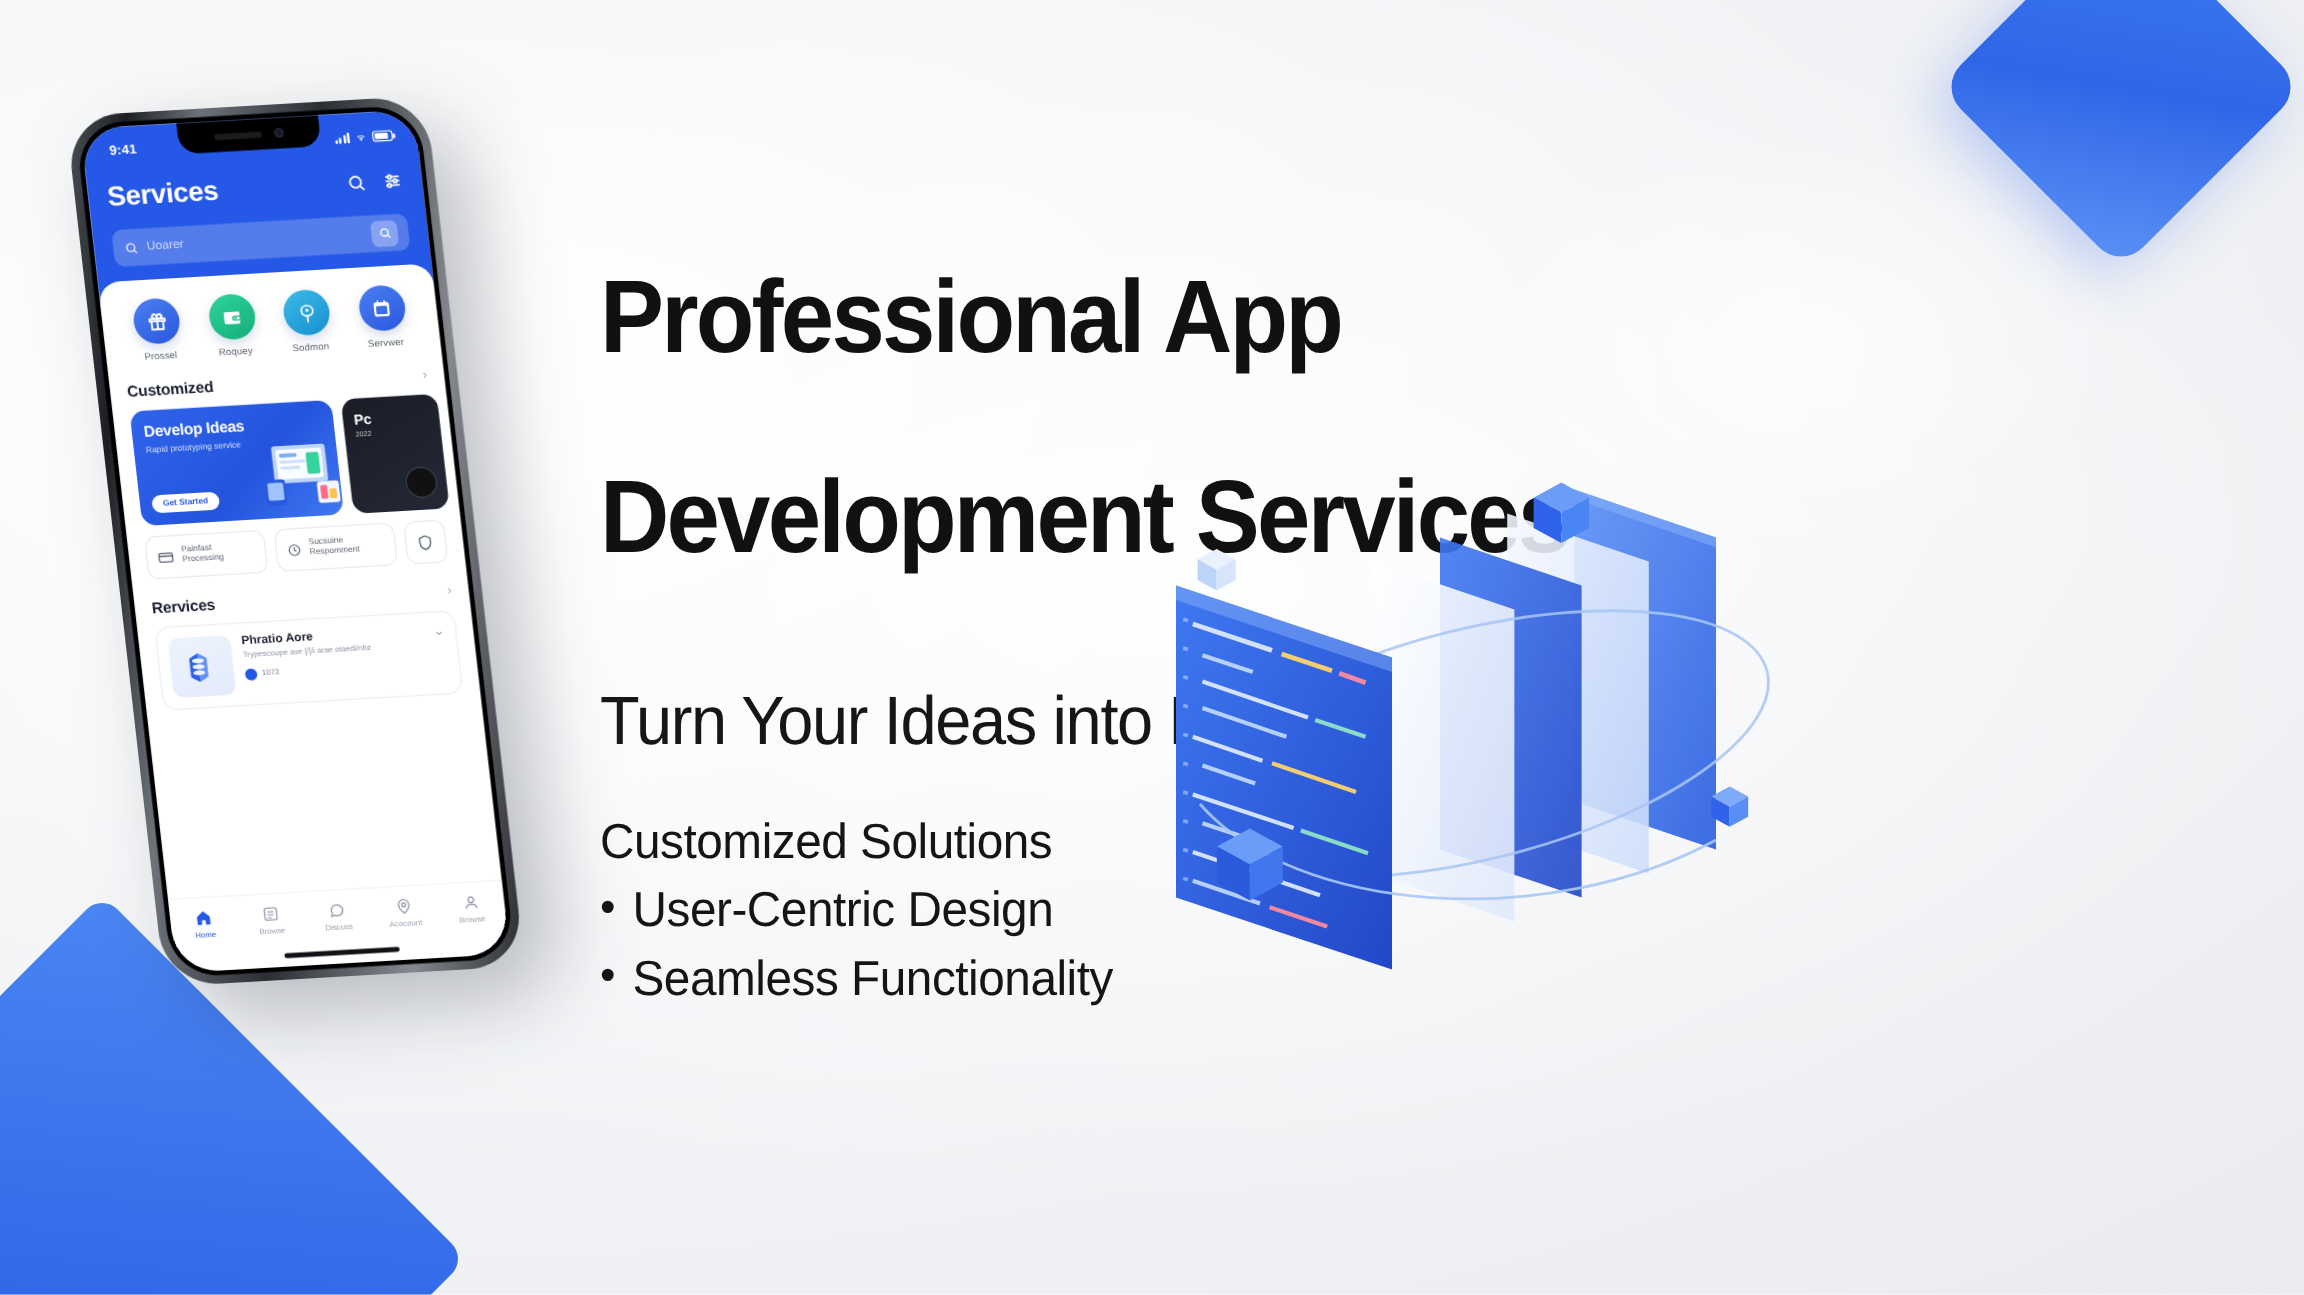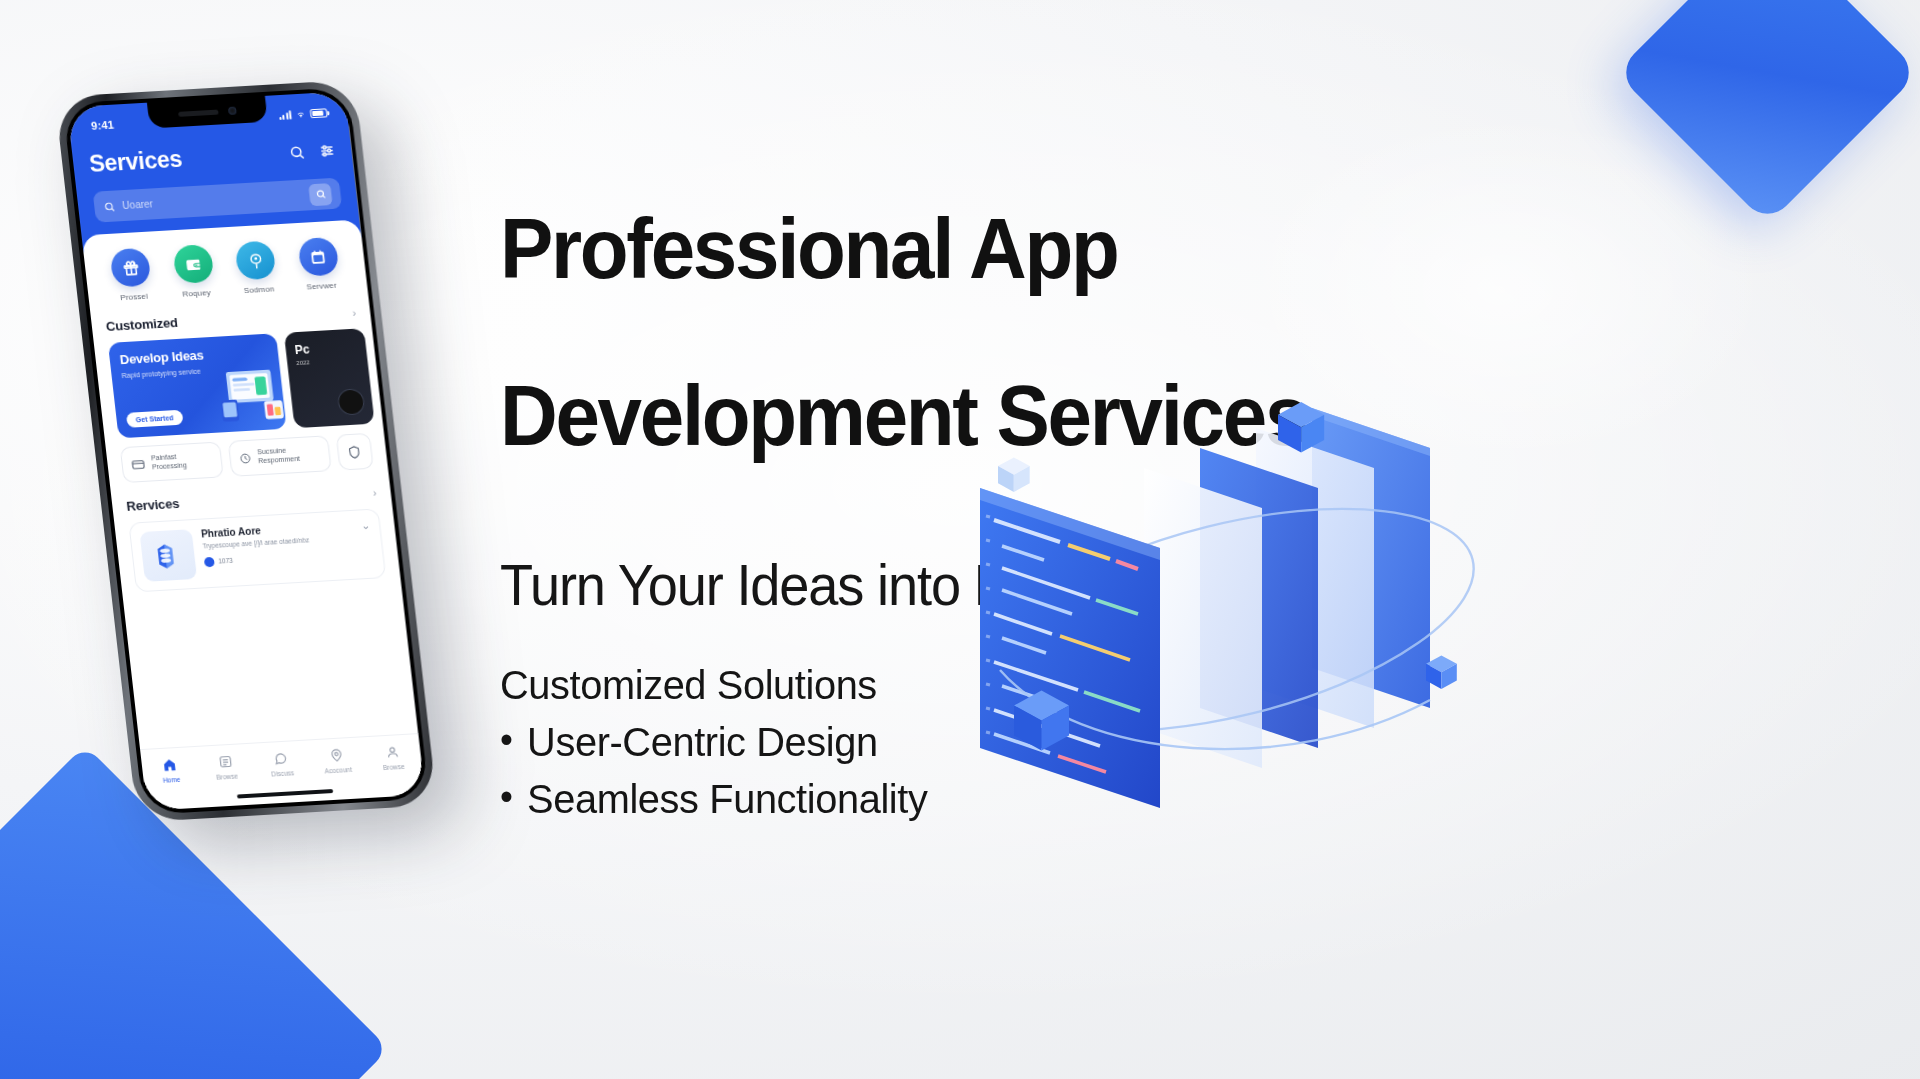--- a/index.html
+++ b/index.html
@@ -33,21 +33,21 @@
   }
   .diamond-bl{
     position:absolute; left:-130px; bottom:-185px;
     width:430px; height:430px; border-radius:18px;
     transform:rotate(45deg);
     background:linear-gradient(140deg,#4a86f3 0%,#2f66e8 60%,#2a5fe0 100%);
   }
 
   
   .copy{
-    position:absolute; left:500px; top:124px; width:920px;
+    position:absolute; left:500px; top:140px; width:920px;
   }
   .headline{
     font-family:"Liberation Sans", sans-serif;
     font-weight:700;
     font-size:86px;
     line-height:.97;
     letter-spacing:-2.5px;
     color:#111111;
     transform:scaleX(.93);
     transform-origin:left center;

